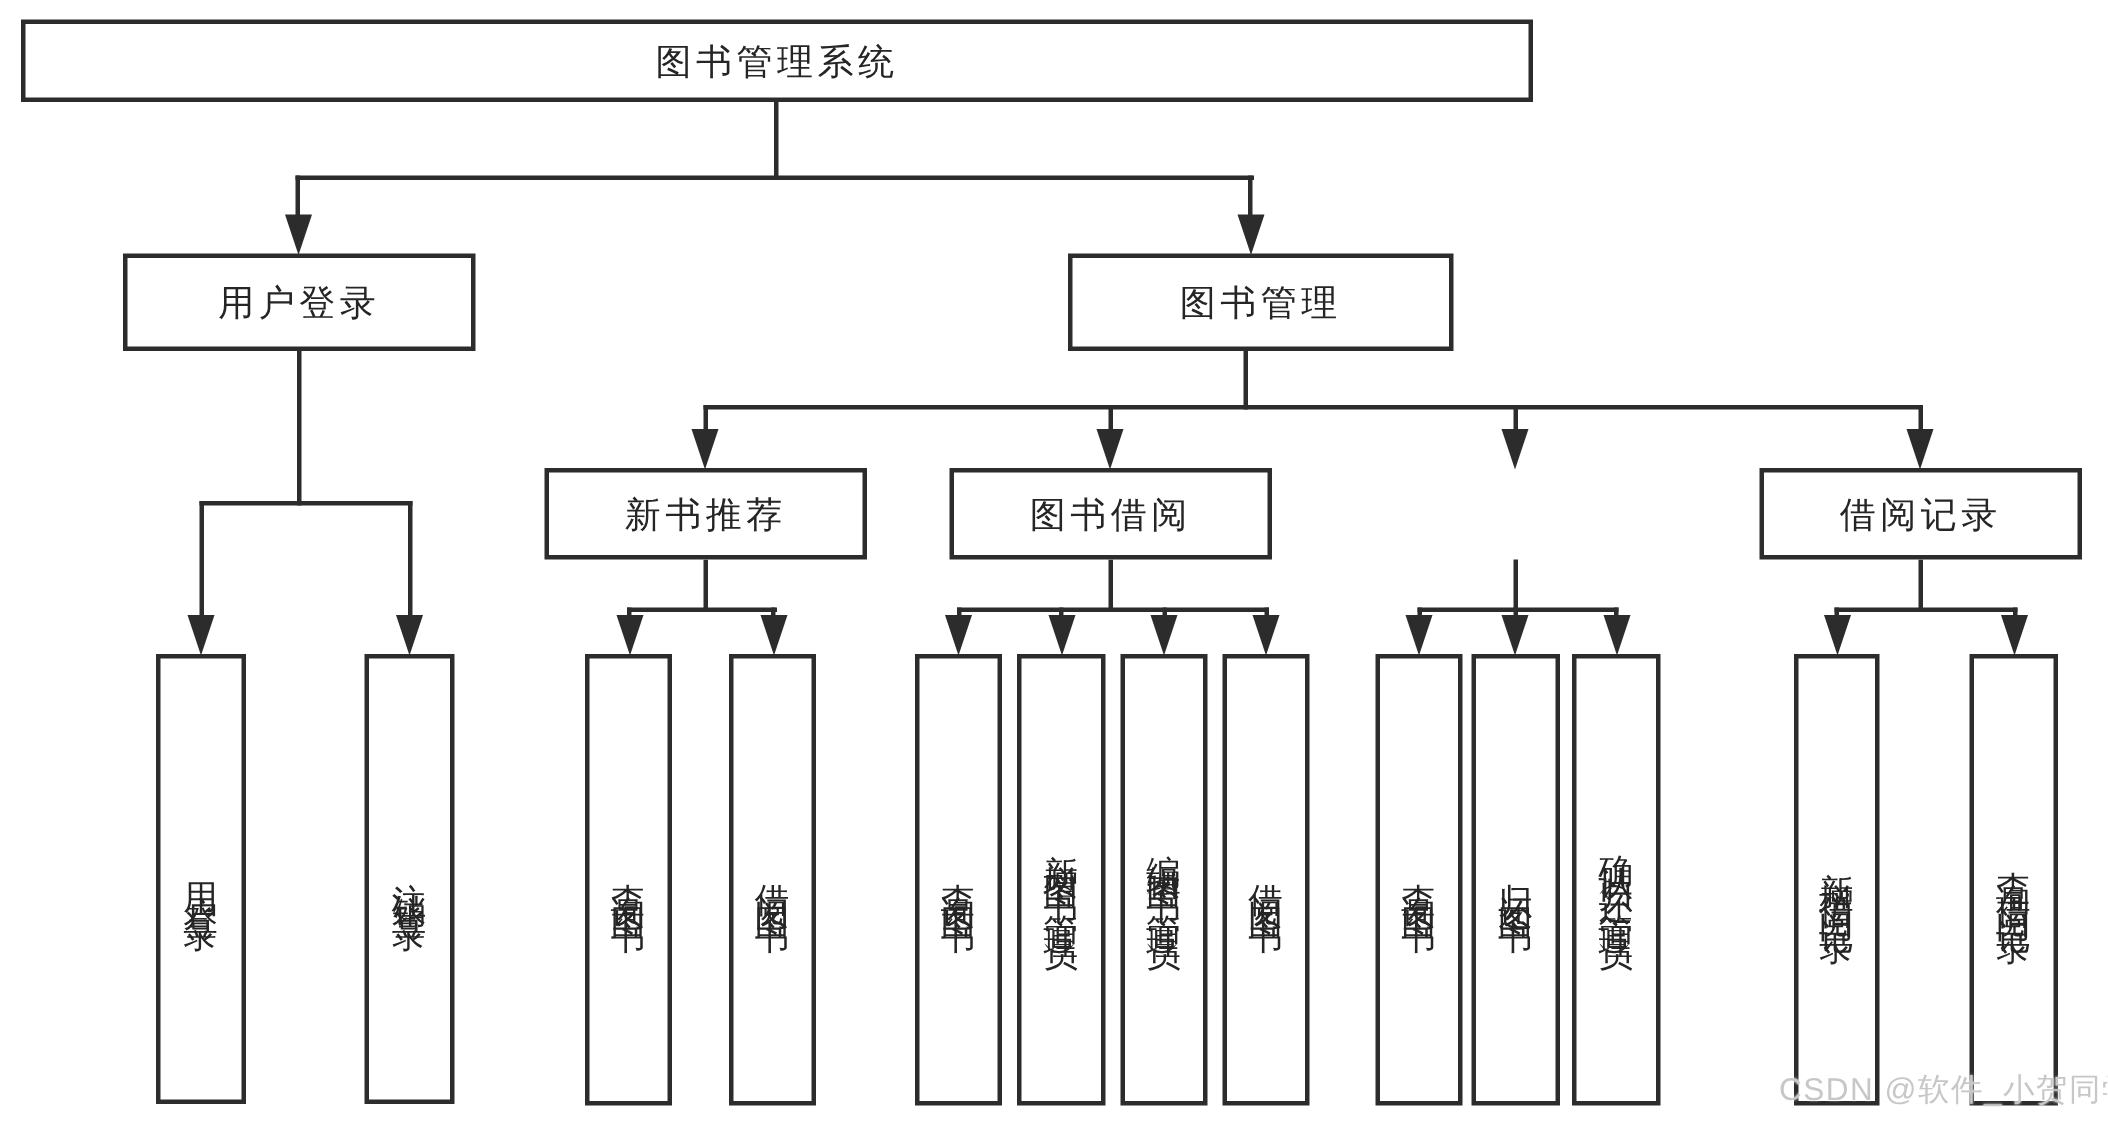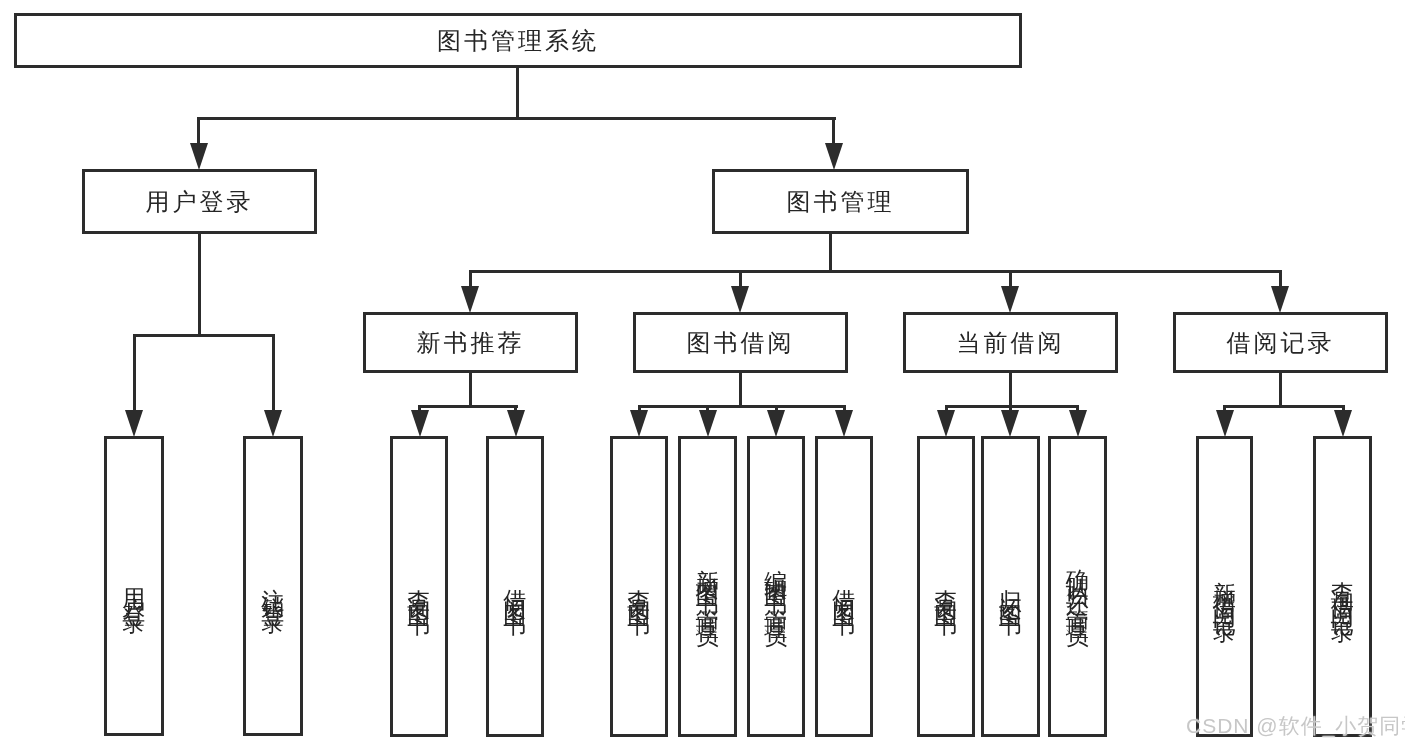--- a/index.html
+++ b/index.html
@@ -72,23 +72,20 @@
   <div class="vline" style="left:1009px;top:270px;height:18px"></div>
   <div class="tri" style="left:1001px;top:286px"></div>
   <div class="vline" style="left:1279px;top:270px;height:18px"></div>
   <div class="tri" style="left:1271px;top:286px"></div>
 
   <div class="box hbox" style="left:633px;top:312px;width:215px;height:61px">
     <span class="lbl">图书借阅</span>
   </div>
   <div class="box hbox" style="left:363px;top:312px;width:215px;height:61px">
     <span class="lbl">新书推荐</span>
-  </div>
-  <div class="box hbox" style="left:903px;top:312px;width:215px;height:61px">
-    <span class="lbl">当前借阅</span>
   </div>
   <div class="box hbox" style="left:1173px;top:312px;width:215px;height:61px">
     <span class="lbl">借阅记录</span>
   </div>
 
   <div class="vline" style="left:469px;top:373px;height:35px"></div>
   <div class="hline" style="left:418px;top:405px;width:100px"></div>
   <div class="vline" style="left:418px;top:405px;height:8px"></div>
   <div class="tri" style="left:411px;top:410px"></div>
   <div class="vline" style="left:514px;top:405px;height:8px"></div>

